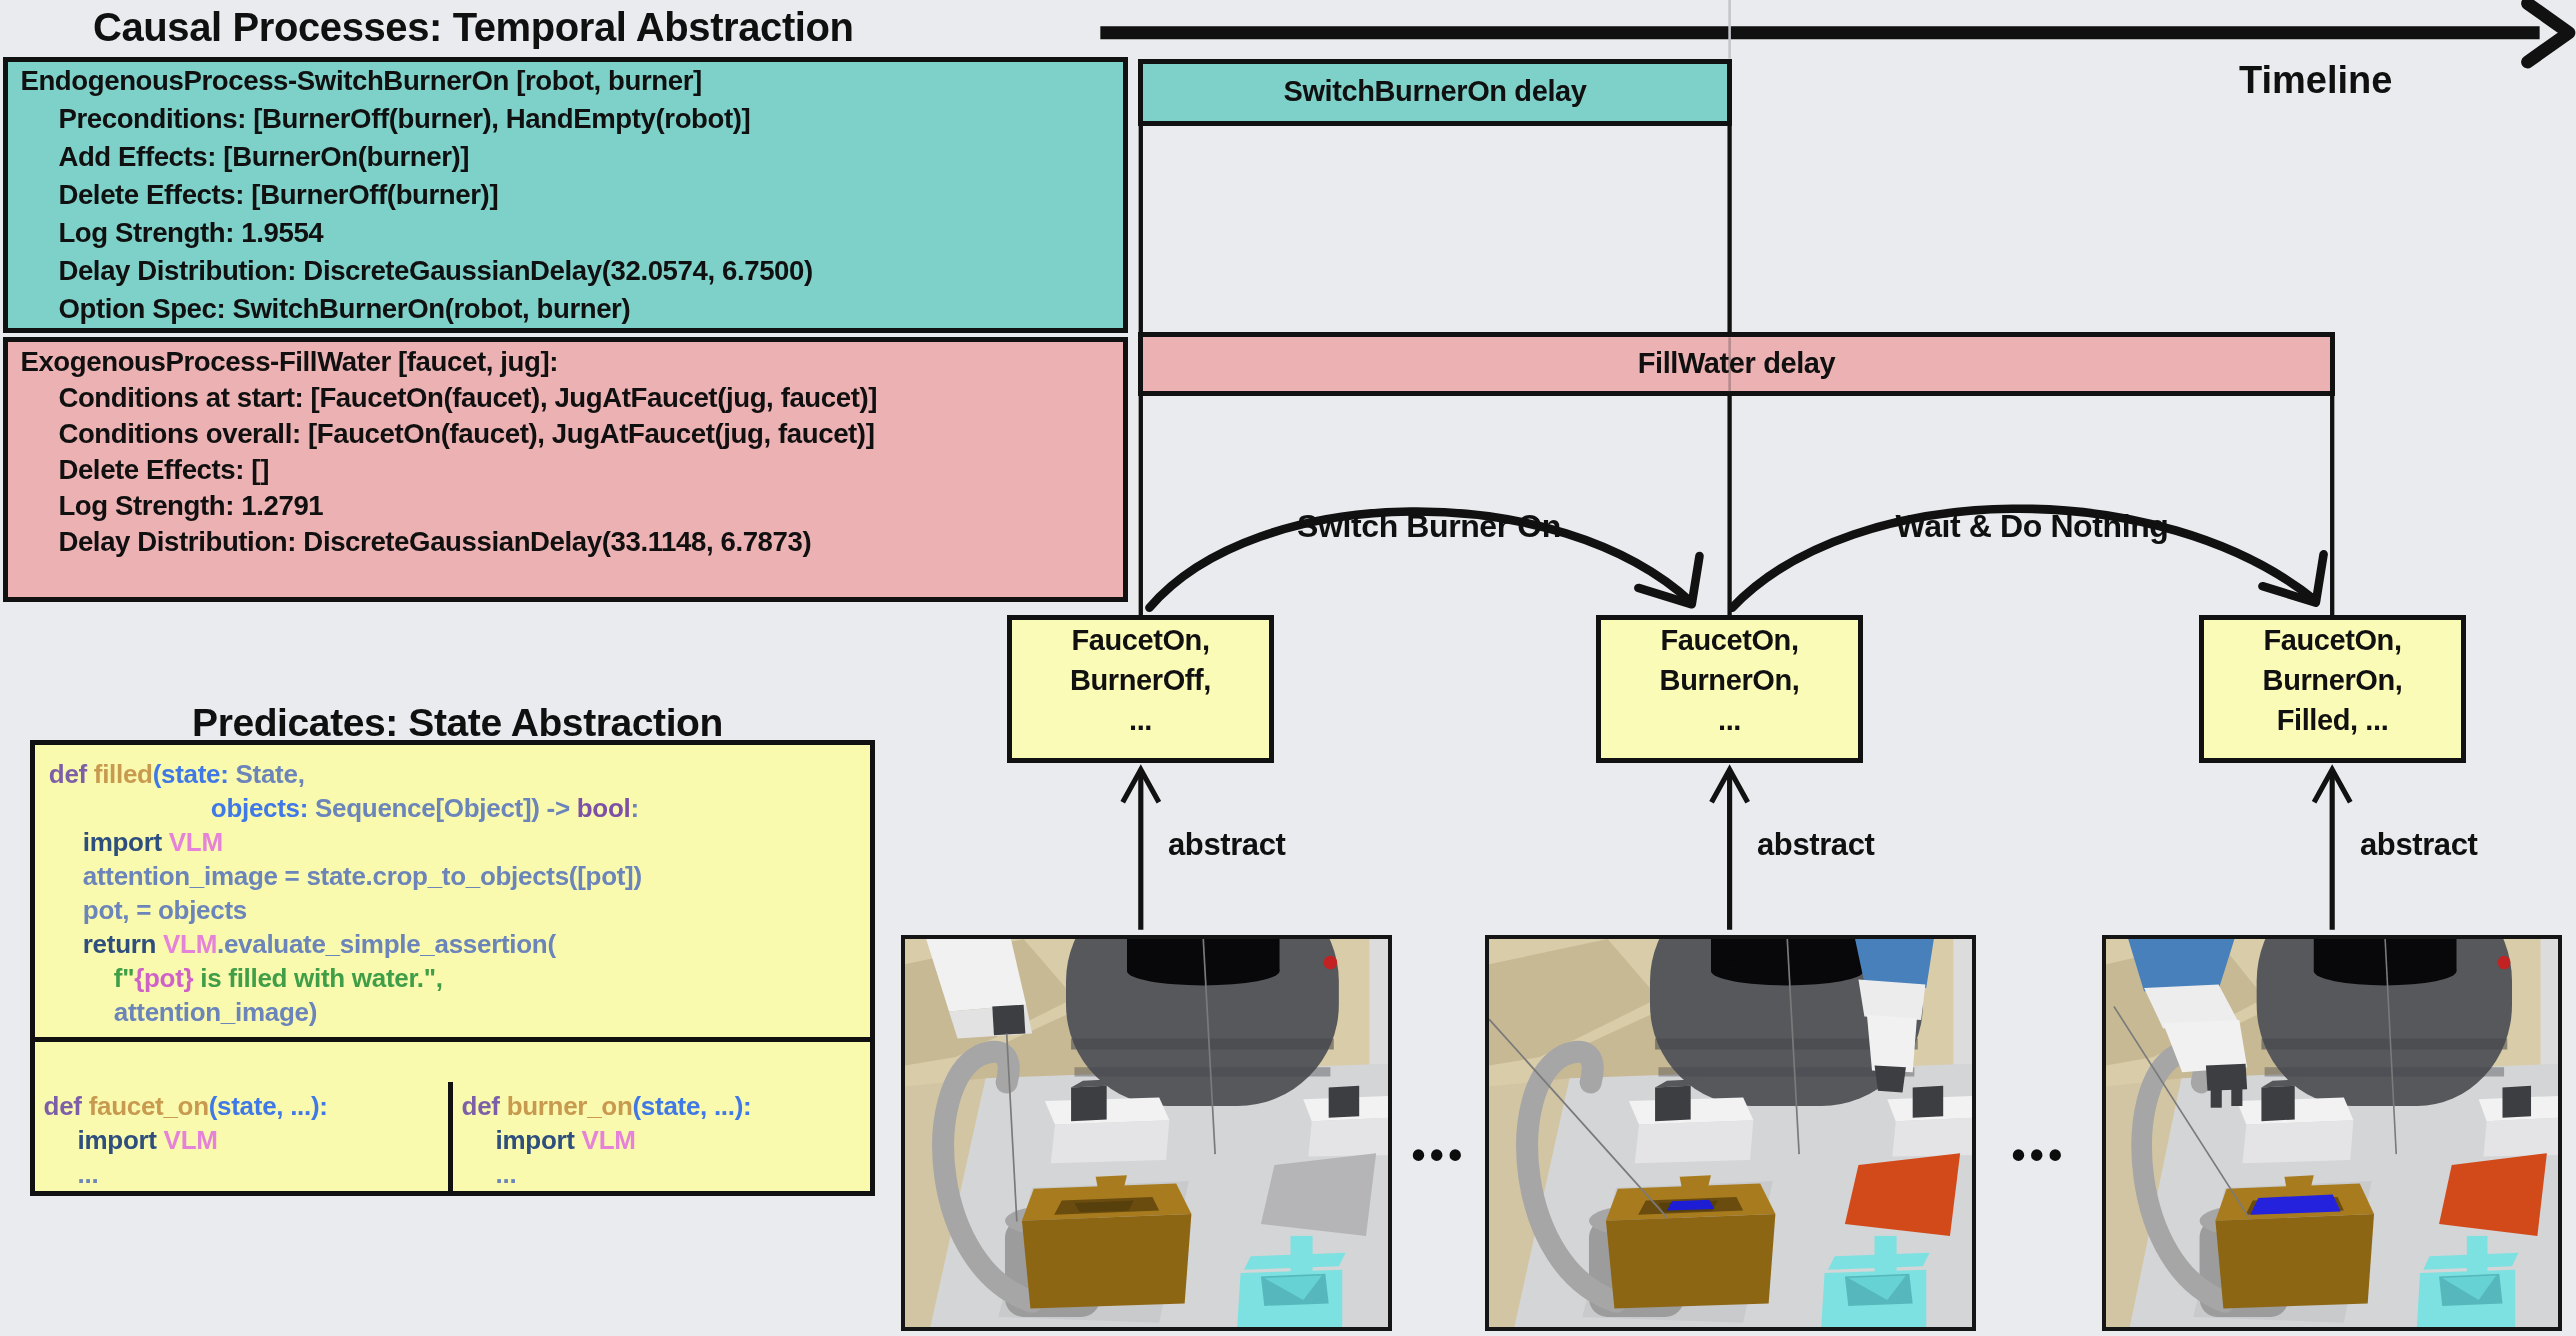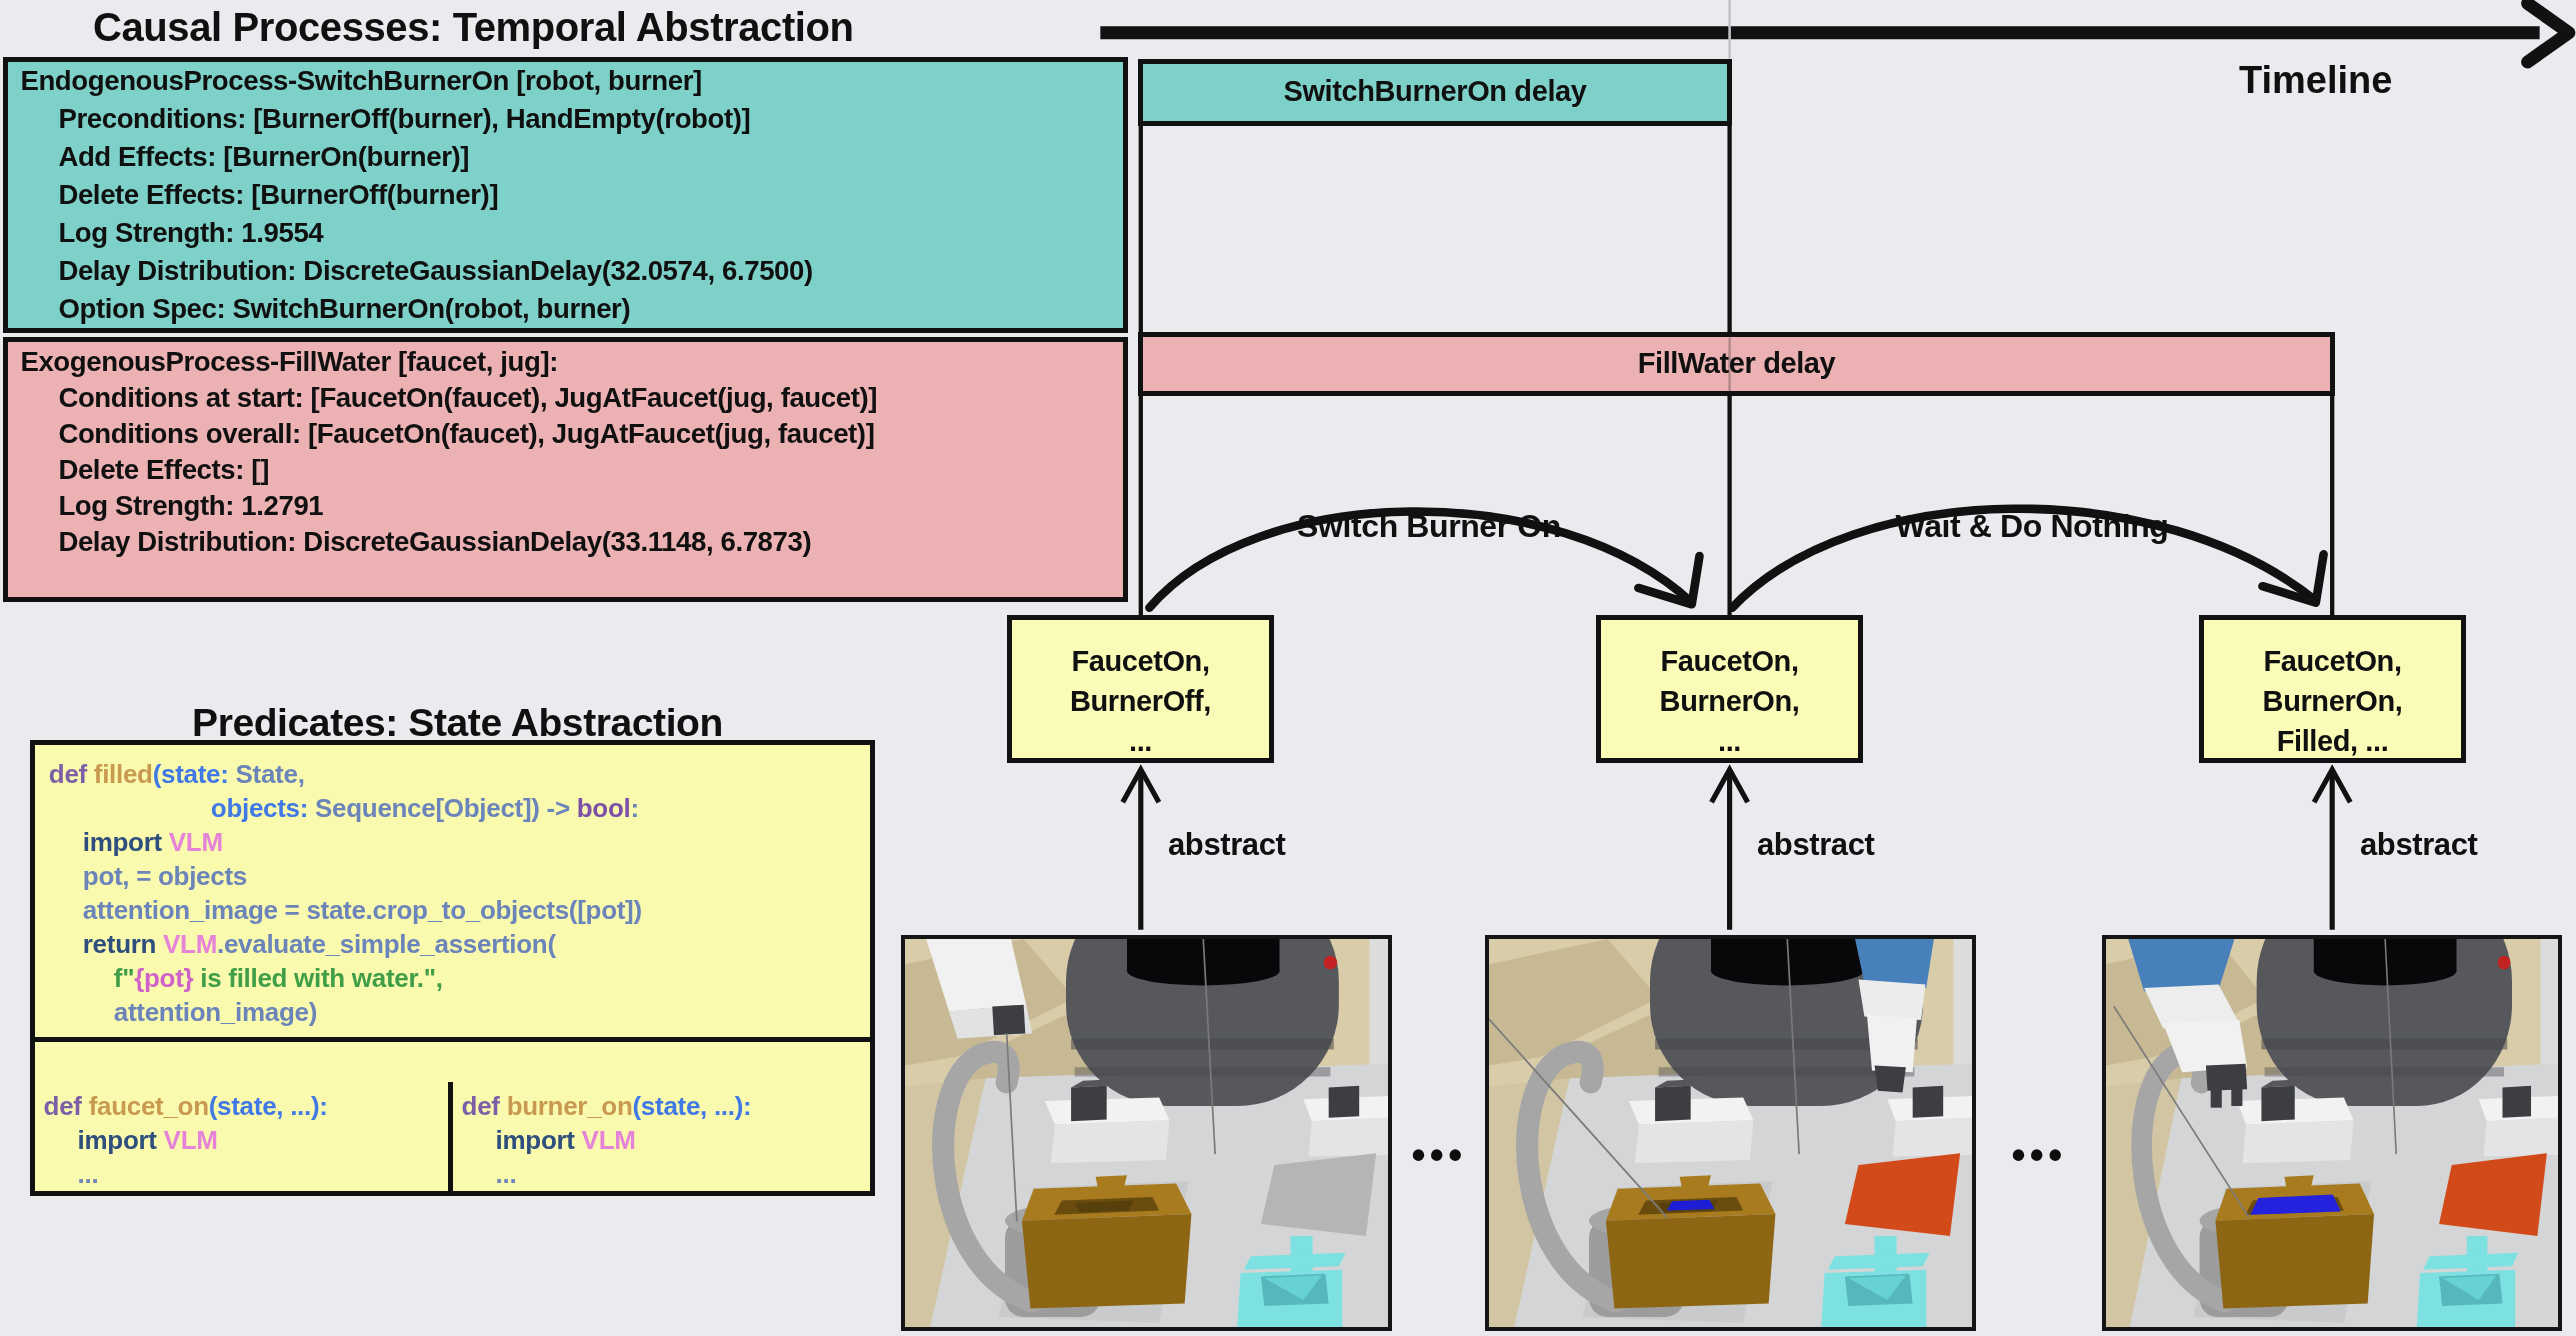--- a/index.html
+++ b/index.html
@@ -13,21 +13,21 @@
             font-size:27.6px;font-weight:bold;letter-spacing:-0.4px;padding:0 17px 0 12px;white-space:nowrap;}
   .proc-teal{top:57px;height:276px;background:#7ed1c9;line-height:38px;}
   .proc-pink{top:337px;height:265px;background:#ecb1b3;line-height:36px;padding-top:1.7px;}
   .proc-line{padding-left:38px;}
   .delay-bar{border:5.2px solid #111;box-sizing:border-box;text-align:center;
              font-size:29px;font-weight:bold;letter-spacing:-0.4px;}
   .bar-switch{left:1138px;top:59px;width:594px;height:67px;background:#7ed1c9;line-height:55px;}
   .bar-fill{left:1138px;top:332px;width:1197px;height:64px;background:#ecb1b3;line-height:52px;}
   .state-box{top:615px;width:267px;height:148px;background:#fbfbb8;border:5.2px solid #111;
              box-sizing:border-box;text-align:center;font-size:29px;font-weight:bold;
-             line-height:40px;padding-top:21px;letter-spacing:-0.4px;}
+             line-height:40px;padding-top:0;letter-spacing:-0.4px;}
   .sb1{left:1007px;} .sb2{left:1596px;} .sb3{left:2199px;}
   .arc-label{top:508px;font-size:32px;font-weight:bold;transform:translateX(-50%);white-space:nowrap;letter-spacing:-0.4px;}
   .abstract-label{top:827px;font-size:31px;font-weight:bold;letter-spacing:-0.4px;}
   .pred-heading{left:151px;top:701px;width:613px;text-align:center;font-size:39px;font-weight:bold;letter-spacing:-0.4px;white-space:nowrap;}
   .code-box{left:30px;top:740px;width:845px;height:456px;background:#fafaae;border:5.2px solid #111;
             box-sizing:border-box;display:flex;flex-direction:column;}
   .code-main{height:315px;padding:12px 6.9px 0 13.8px;box-sizing:border-box;}
   .code-subrow{flex:1;border-top:5.2px solid #111;display:flex;}
   .code-sub{padding:6.9px 5.2px 0 8.6px;box-sizing:border-box;margin-top:40px;}
   .code-sub-left{width:418px;border-right:5.2px solid #111;}
@@ -128,22 +128,22 @@
   <div class="abs abstract-label" style="left:1168px">abstract</div>
   <div class="abs abstract-label" style="left:1757px">abstract</div>
   <div class="abs abstract-label" style="left:2360px">abstract</div>
 
   <div class="abs pred-heading">Predicates: State Abstraction</div>
   <div class="abs code-box">
     <div class="code-main">
         <div class="code-line ind-0"><span class="tk-kw">def </span><span class="tk-fn">filled</span><span class="tk-arg">(state:</span><span class="tk-plain"> State,</span></div>
         <div class="code-line ind-2"><span class="tk-arg">objects:</span><span class="tk-plain"> Sequence[Object]) -&gt; </span><span class="tk-bool">bool</span><span class="tk-plain">:</span></div>
         <div class="code-line ind-1"><span class="tk-kw2">import </span><span class="tk-vlm">VLM</span></div>
+        <div class="code-line ind-1"><span class="tk-plain">attention_image = state.crop_to_objects([pot])</span></div>
         <div class="code-line ind-1"><span class="tk-plain">pot, = objects</span></div>
-        <div class="code-line ind-1"><span class="tk-plain">attention_image = state.crop_to_objects([pot])</span></div>
         <div class="code-line ind-1"><span class="tk-kw2">return </span><span class="tk-vlm">VLM</span><span class="tk-plain">.evaluate_simple_assertion(</span></div>
         <div class="code-line ind-3"><span class="tk-str">f"</span><span class="tk-interp">{pot}</span><span class="tk-str"> is filled with water.",</span></div>
         <div class="code-line ind-3"><span class="tk-plain">attention_image)</span></div>
       </div>
     <div class="code-subrow">
       <div class="code-sub code-sub-left">
           <div class="code-line ind-0"><span class="tk-kw">def </span><span class="tk-fn">faucet_on</span><span class="tk-arg">(state, ...):</span></div>
           <div class="code-line ind-1"><span class="tk-kw2">import </span><span class="tk-vlm">VLM</span></div>
           <div class="code-line ind-1"><span class="tk-plain">...</span></div>
         </div>

